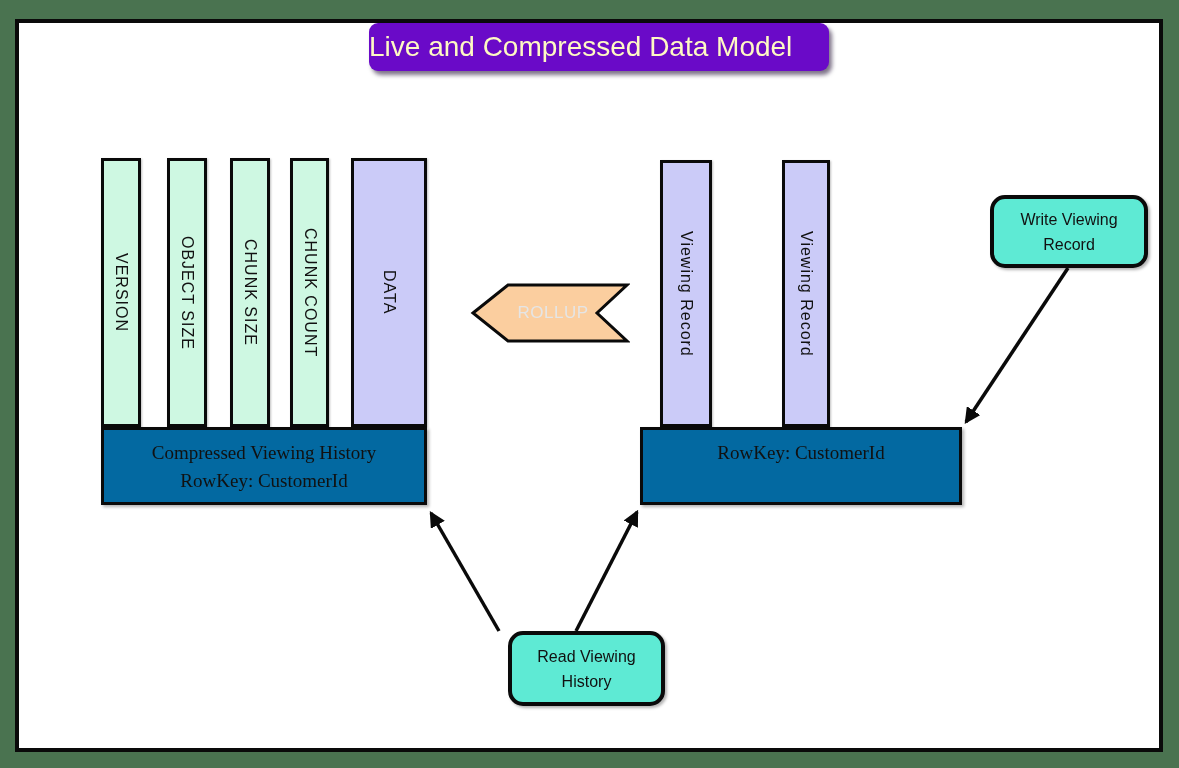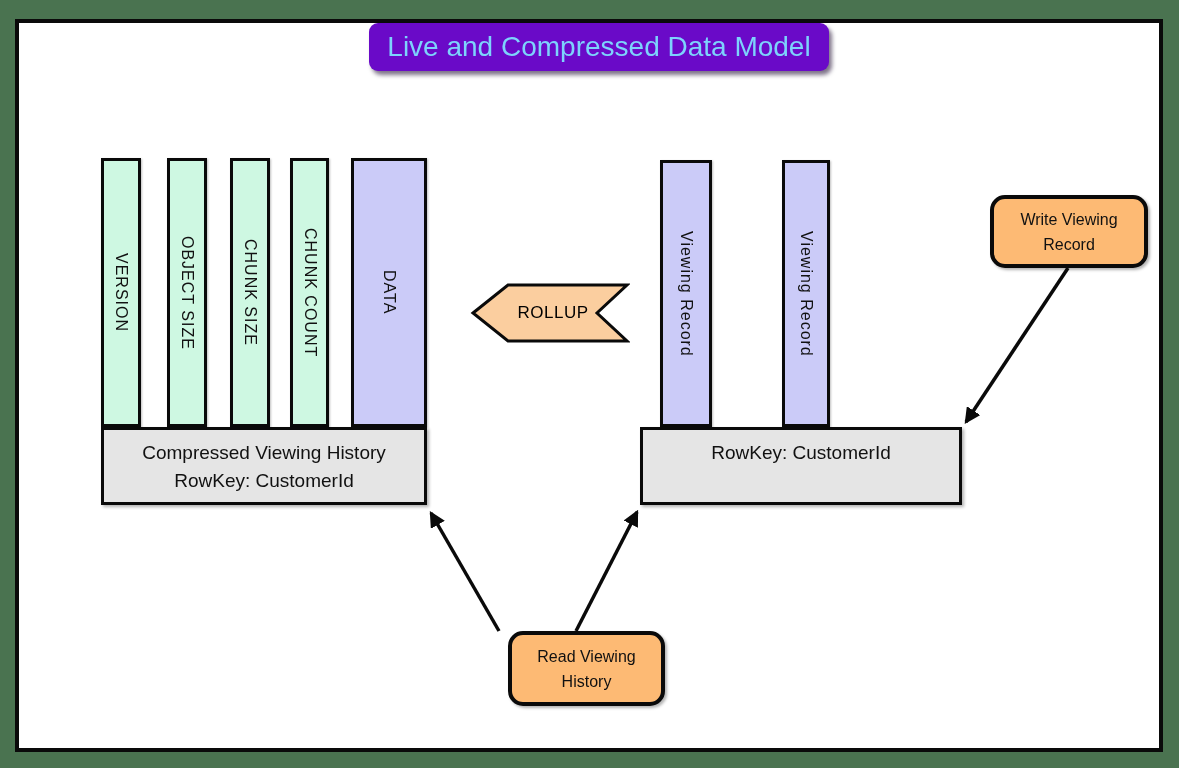--- a/index.html
+++ b/index.html
@@ -12,21 +12,21 @@
   .canvas{
     position:absolute;left:15px;top:19px;width:1140px;height:725px;
     background:#ffffff;border:4px solid #0a0a0a;
   }
   
   .abs{position:absolute;box-sizing:border-box;}
 
   .title-banner{
     left:369px;top:23px;width:460px;height:48px;
     background:#6a0ac8;border-radius:9px;
-    color:#7dd3fc;font-size:28px;line-height:48px;text-align:center;
+    color:#fef9c3;font-size:28px;line-height:48px;text-align:left;
     box-shadow:3px 4px 4px rgba(20,0,40,0.55);
     white-space:nowrap;
   }
 
   .bar{
     border:3px solid #0a0a0a;
     display:flex;align-items:center;justify-content:center;
     box-shadow:1px 1px 2px rgba(0,0,0,0.25);
   }
   .bar span{
@@ -38,38 +38,39 @@
 
   .bar-v1{left:101px;top:158px;width:40px;height:269px;}
   .bar-v2{left:167px;top:158px;width:40px;height:269px;}
   .bar-v3{left:230px;top:158px;width:40px;height:269px;}
   .bar-v4{left:290px;top:158px;width:39px;height:269px;}
   .bar-v5{left:351px;top:158px;width:76px;height:269px;}
   .bar-r1{left:660px;top:160px;width:52px;height:267px;}
   .bar-r2{left:782px;top:160px;width:48px;height:267px;}
 
   .rowbox{
-    background:#e5e5e5;border:3px solid #0a0a0a;
+    background:#0369a1;border:3px solid #0a0a0a;
     color:#111;text-align:center;font-size:19px;line-height:28px;
     padding-top:9px;
     box-shadow:2px 2px 3px rgba(0,0,0,0.3);
+    font-family:Liberation Serif, serif;
   }
   .rowbox-left{left:101px;top:427px;width:326px;height:78px;}
   .rowbox-right{left:640px;top:427px;width:322px;height:78px;}
 
   .rollup-wrap{left:470px;top:282px;width:160px;height:62px;}
   .rollup-wrap svg{display:block;}
   .rollup-label{
     position:absolute;left:28px;top:0;width:110px;height:62px;
     display:flex;align-items:center;justify-content:center;
-    font-size:17px;color:#000000;letter-spacing:0.5px;
+    font-size:17px;color:#e5e5e5;letter-spacing:0.5px;
   }
 
   .action-box{
-    background:#fdba74;border:4px solid #0a0a0a;border-radius:15px;
+    background:#5eead4;border:4px solid #0a0a0a;border-radius:15px;
     color:#111;text-align:center;font-size:16px;line-height:25px;
     display:flex;align-items:center;justify-content:center;
     padding:4px 16px;
     box-shadow:2px 2px 3px rgba(0,0,0,0.3);
   }
   .action-write{left:990px;top:195px;width:158px;height:73px;}
   .action-read{left:461px;top:631px;width:157px;height:75px;margin-left:47px;}
 
   .arrows{left:0;top:0;width:1179px;height:768px;pointer-events:none;}
 </style>

